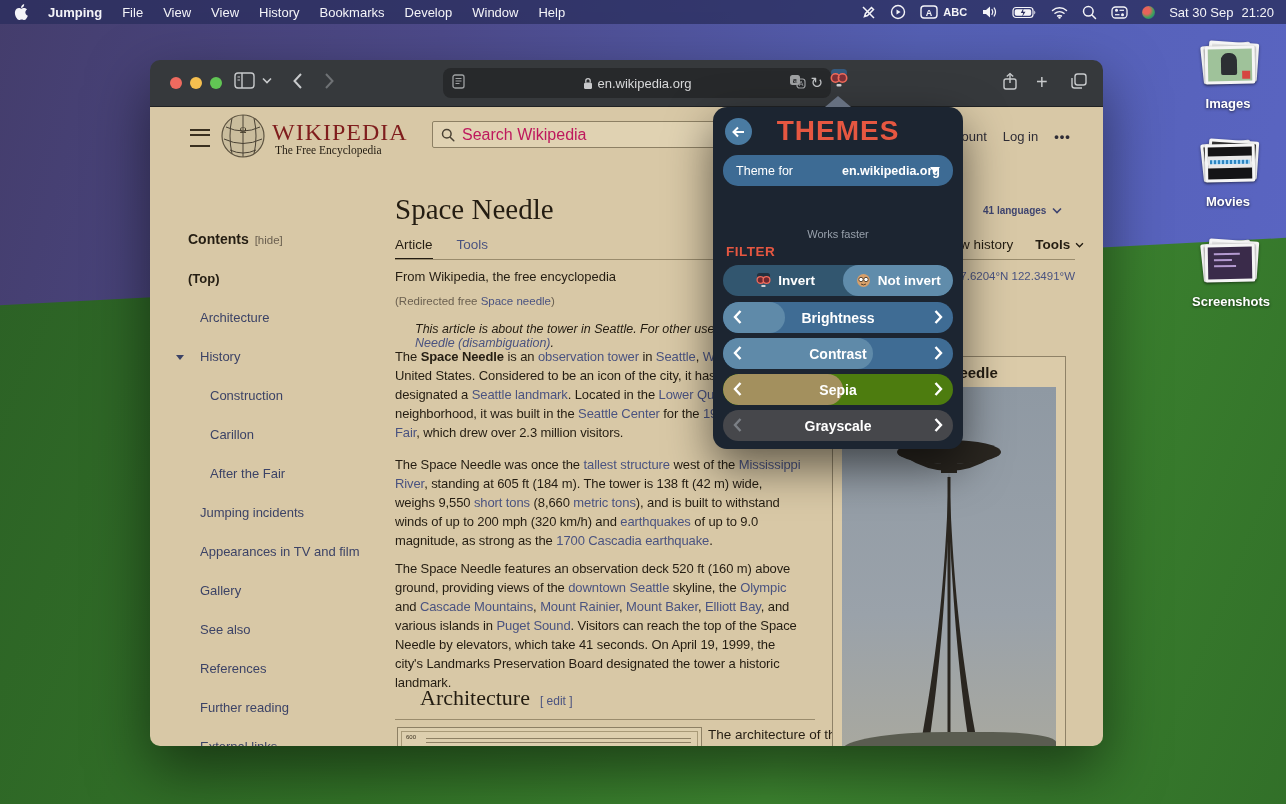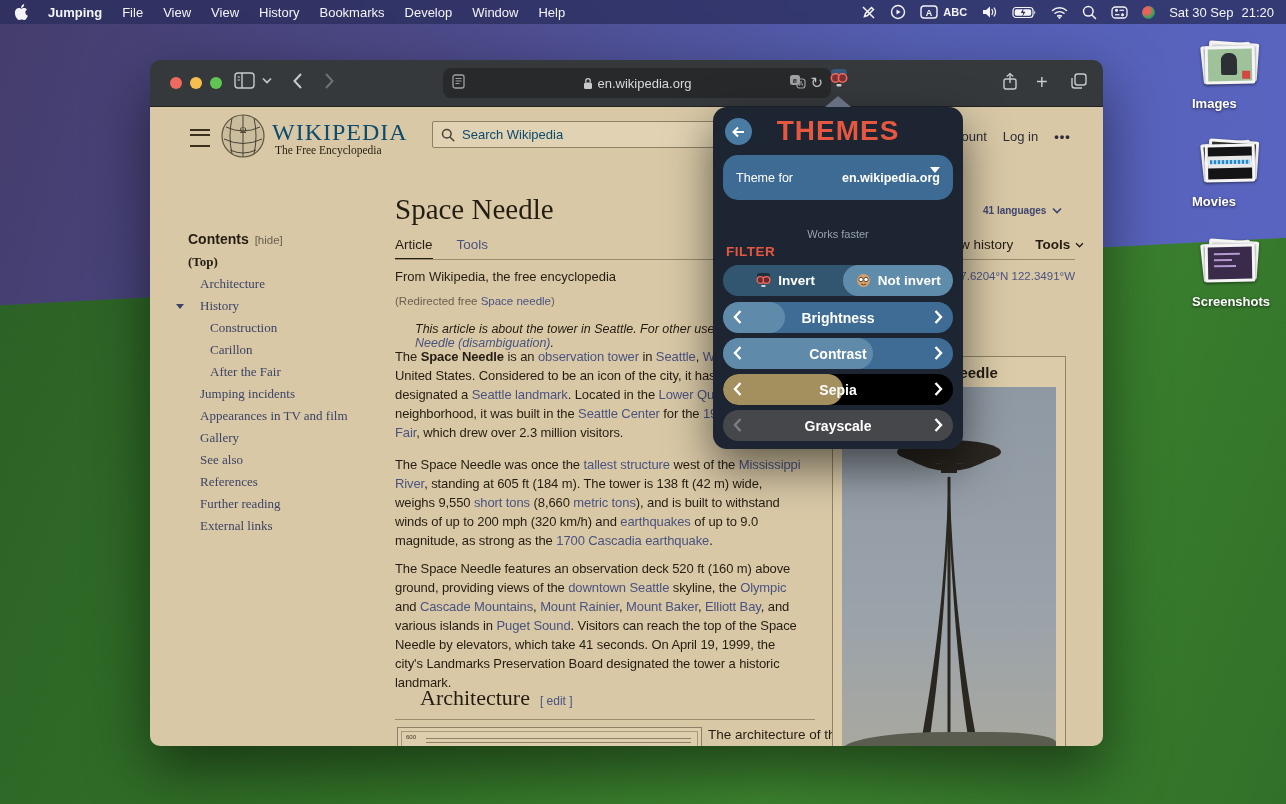--- a/index.html
+++ b/index.html
@@ -12,21 +12,21 @@
   
   .menubar{position:absolute;left:0;top:0;right:0;height:24px;background:rgba(42,46,94,.78);
        display:flex;align-items:center;color:#f4f4f8;font-size:13px;z-index:50;}
   .mitem{padding:0 10px;cursor:default;}
   .mitem.app{font-weight:bold;}
   .apple{padding:0 10px 0 14px;display:flex;align-items:center;}
   .mstatus{margin-left:auto;display:flex;align-items:center;gap:14px;padding-right:12px;}
   .sicon{display:flex;align-items:center;}
   .clock{display:flex;gap:8px;font-size:13px;}
   
-  .dicon{position:absolute;width:72px;z-index:5;}
+  .dicon{position:absolute;width:72px;text-align:center;z-index:5;}
   .stack{position:relative;width:56px;height:48px;margin:0 auto;}
   .stack .ph{position:absolute;border:3px solid #f5f5f5;border-radius:2px;
        box-shadow:0 1px 3px rgba(0,0,0,.45);}
   .stack .back1{left:2px;top:4px;width:44px;height:32px;transform:rotate(-6deg);background:#cfcfcf;}
   .stack .back2{left:8px;top:2px;width:44px;height:32px;transform:rotate(4deg);background:#e2e2e2;}
   .stack .front{left:5px;top:6px;width:44px;height:32px;transform:rotate(-1deg);}
   .dlabel{margin-top:8px;color:#fff;font-size:13px;font-weight:bold;
        text-shadow:0 1px 3px rgba(0,0,0,.65);}
   .img-front{background:#9fc29a;position:relative;overflow:hidden;}
   .img-front .fig{position:absolute;left:13px;top:4px;width:16px;height:22px;background:#2c2f33;border-radius:7px 7px 2px 2px;}
@@ -47,25 +47,25 @@
   .urlfield{position:absolute;left:293px;top:8px;width:388px;height:30px;background:#27292b;
        border-radius:8px;display:flex;align-items:center;color:#d8d9da;font-size:13px;}
   .urltext{position:absolute;left:0;right:0;text-align:center;display:flex;align-items:center;justify-content:center;gap:5px;}
   
   .content{position:relative;height:640px;background:#d8c8a6;color:#241d12;font-size:13px;}
   .hamburger{position:absolute;left:40px;top:22px;width:20px;height:14px;
        border-top:2.5px solid #3a3020;border-bottom:2.5px solid #3a3020;}
   .hamburger:after{content:"";display:block;margin-top:3.2px;border-top:2.5px solid #3a3020;}
   .wlogo{position:absolute;left:70px;top:6px;}
   .wordmark{position:absolute;left:122px;top:12px;font-family:"Liberation Serif",serif;
-       font-size:24px;letter-spacing:1px;color:#0c4a6e;}
+       font-size:24px;letter-spacing:1px;color:#7f1d1d;}
   .tagline{position:absolute;left:125px;top:37px;font-family:"Liberation Serif",serif;font-size:11.5px;}
   .searchbox{position:absolute;left:282px;top:14px;width:300px;height:27px;background:#e0d2b2;
        border:1px solid #8d8064;border-radius:2px;display:flex;align-items:center;gap:7px;padding-left:8px;box-sizing:border-box;}
-  .splaceholder{color:#0c4a6e;font-size:13px;}
+  .splaceholder{color:#be185d;font-size:16px;}
   .acctstrip{position:absolute;top:22px;left:805px;display:flex;gap:16px;color:#2f2d36;font-size:13px;}
   .acctstrip .dots{font-weight:bold;letter-spacing:1px;}
   .ptitle{position:absolute;left:245px;top:86px;font-family:"Liberation Serif",serif;font-size:29px;}
   .langs{position:absolute;top:98px;left:833px;font-weight:bold;color:#3f4570;font-size:10px;display:flex;gap:6px;align-items:center;}
   .tabs{position:absolute;left:245px;top:130px;display:flex;gap:24px;font-size:13.5px;}
   .tab-active{color:#241d12;border-bottom:2px solid #241d12;padding-bottom:6px;}
   .wlink{color:#4a5380;cursor:pointer;}
   .toolsrow{position:absolute;top:130px;left:810px;display:flex;gap:22px;font-size:13.5px;}
   .tools{font-weight:bold;color:#241d12;display:flex;gap:5px;align-items:center;}
   .trule{position:absolute;left:245px;top:152px;width:680px;border-top:1px solid #9a8c6d;}
@@ -85,36 +85,36 @@
   .infobox{position:absolute;left:682px;top:249px;width:234px;height:391px;background:#dbcba9;
        border:1px solid #8f8267;box-sizing:border-box;overflow:hidden;}
   .iboxtitle{text-align:center;font-weight:bold;font-size:15px;padding-top:7px;}
   .iboximg{position:absolute;left:9px;right:9px;top:30px;bottom:-20px;
        background:linear-gradient(#8f99a3,#9aa2aa 60%,#aaa99e);overflow:hidden;}
   .hills{position:absolute;left:0;right:0;bottom:0;height:34px;background:#5a5c50;
        border-radius:50% 30% 0 0/18px 10px 0 0;}
   .toc{position:absolute;left:38px;top:124px;width:190px;font-size:13px;}
   .toc-head{color:#241d12;font-weight:bold;font-size:14px;margin-bottom:2px;}
   .toc-hide{font-weight:normal;font-size:11.5px;color:#6b6050;margin-left:6px;}
-  .toc-item{margin-top:8px;color:#3c4366;position:relative;cursor:pointer;line-height:14px;font-family:Liberation Serif, serif;}
+  .toc-item{margin-top:25px;color:#3c4366;position:relative;cursor:pointer;line-height:14px;}
   .toc-item.top{color:#241d12;font-weight:bold;}
   .toc-item.sub{padding-left:22px;}
   .toc-item.main{padding-left:12px;}
   .toc-chev{position:absolute;left:-12px;top:5px;border-left:4px solid transparent;
        border-right:4px solid transparent;border-top:5px solid #3c4366;}
   
   .popup{position:absolute;left:713px;top:107px;width:250px;height:342px;background:#1c2531;
        border-radius:14px;z-index:60;box-shadow:0 18px 45px rgba(0,0,0,.55);color:#fff;}
   .caret{position:absolute;left:112px;top:-11px;width:0;height:0;
        border-left:13px solid transparent;border-right:13px solid transparent;border-bottom:11px solid #667080;}
   .backbtn{position:absolute;left:12px;top:11px;width:27px;height:27px;border-radius:50%;
        background:#4a7ba2;display:flex;align-items:center;justify-content:center;cursor:pointer;}
   .ptitle2{position:absolute;left:0;right:0;top:8px;text-align:center;font-size:28px;font-weight:bold;
        color:#e65741;letter-spacing:1px;}
-  .pill{position:absolute;left:10px;width:230px;height:45px;border-radius:15px;background:#3d6b94;
+  .pill{position:absolute;left:10px;width:230px;height:31px;border-radius:15px;background:#3d6b94;
        display:flex;align-items:center;justify-content:center;font-size:12.5px;gap:45px;}
   .pill b{margin-left:4px;}
   .pill .dcaret{position:absolute;right:13px;top:12px;border-left:5px solid transparent;
        border-right:5px solid transparent;border-top:6px solid #fff;}
   .capsule{position:absolute;left:10px;width:230px;height:31px;border-radius:16px;background:#35608a;
        overflow:hidden;font-weight:bold;font-size:13.5px;}
   .seg{position:absolute;top:0;bottom:0;display:flex;align-items:center;justify-content:center;gap:6px;cursor:pointer;}
   .seg.l{left:0;width:54%;}
   .seg.r{left:52%;right:0;background:#6d95b2;border-radius:16px;}
   .works{position:absolute;left:0;right:0;top:121px;text-align:center;font-size:11px;color:#97a0ab;}
@@ -504,21 +504,21 @@
     <div class="slider" style="top: 195px; background: rgb(63, 108, 148);">
       <div class="fill" style="width: 27%; background: rgb(95, 138, 169);"></div>
       <span class="slabel">Brightness</span>
       <span class="chev l"><svg width="9" height="16" viewBox="0 0 9 16">
             <polyline points="7.5,2 2,8 7.5,14" fill="none" stroke="#fff" stroke-width="2.4"></polyline>
           </svg></span>
       <span class="chev r"><svg width="9" height="16" viewBox="0 0 9 16">
             <polyline points="1.5,2 7,8 1.5,14" fill="none" stroke="#fff" stroke-width="2.4"></polyline>
           </svg></span>
     </div>
-    <div class="slider" style="top: 267px; background: #000000;">
+    <div class="slider" style="top: 267px; background: #4d7c0f;">
       <div class="fill" style="width: 52%; background: rgb(163, 144, 94);"></div>
       <span class="slabel">Sepia</span>
       <span class="chev l"><svg width="9" height="16" viewBox="0 0 9 16">
             <polyline points="7.5,2 2,8 7.5,14" fill="none" stroke="#fff" stroke-width="2.4"></polyline>
           </svg></span>
       <span class="chev r"><svg width="9" height="16" viewBox="0 0 9 16">
             <polyline points="1.5,2 7,8 1.5,14" fill="none" stroke="#fff" stroke-width="2.4"></polyline>
           </svg></span>
     </div>
     <div class="slider" style="top: 303px; background: rgb(70, 71, 75);">

